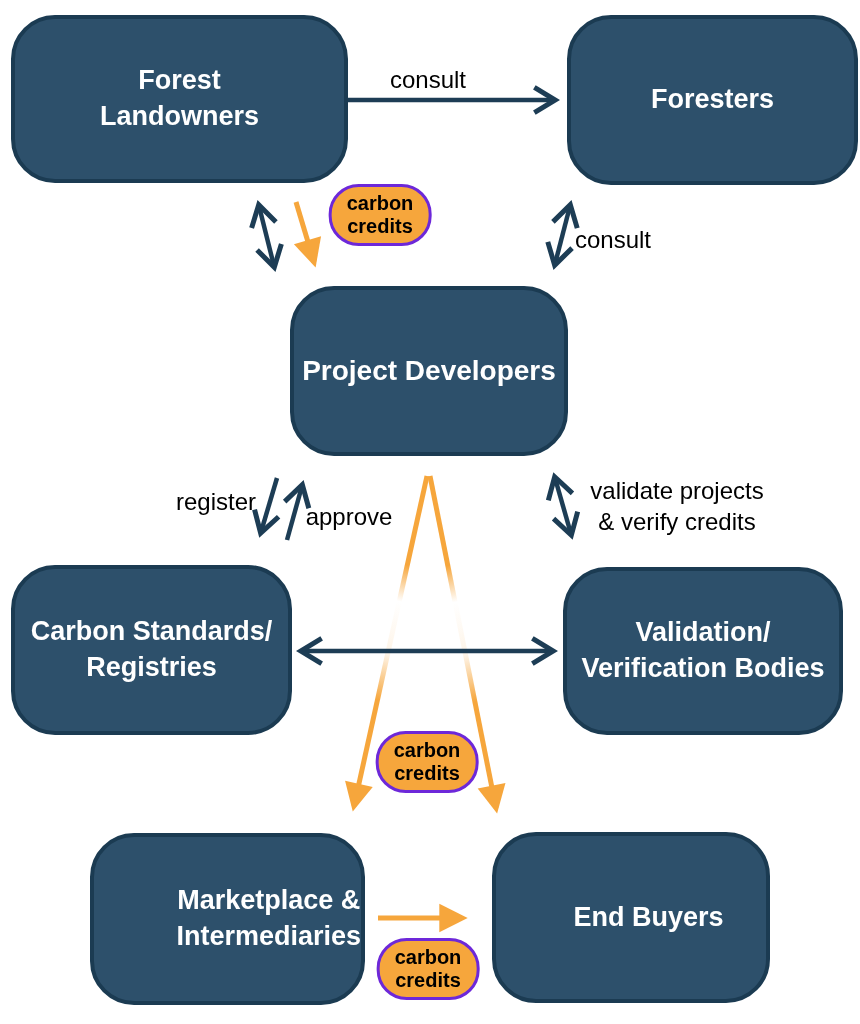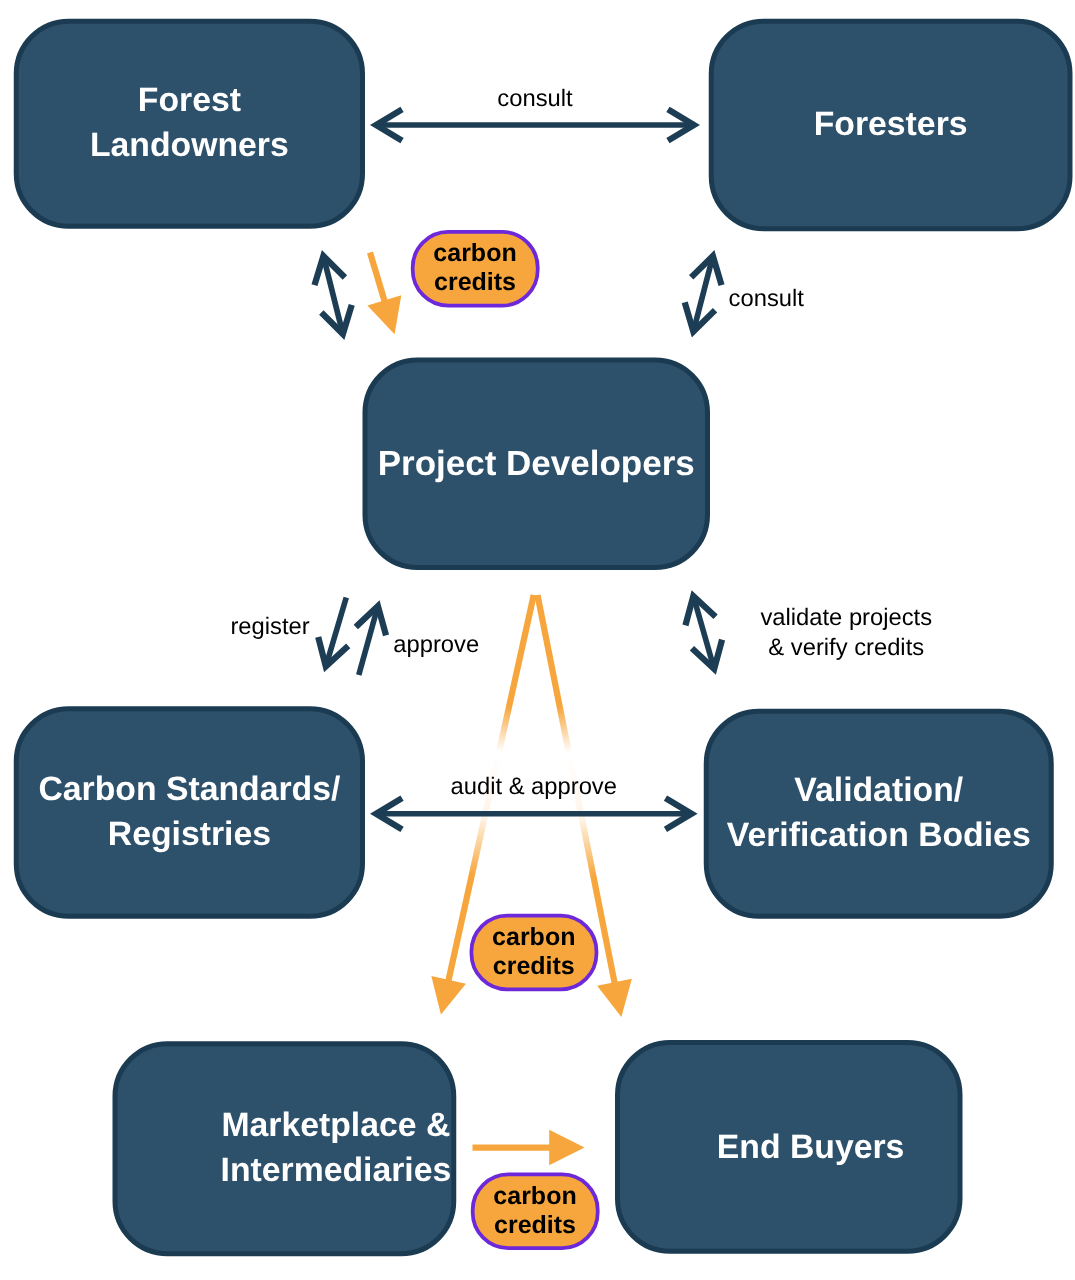--- a/index.html
+++ b/index.html
@@ -10,21 +10,21 @@
   .edges-svg{position:absolute;left:0;top:0;z-index:1;}
   .node{
     position:absolute;box-sizing:border-box;z-index:2;
     background:#2d506b;border:4px solid #1b3b52;border-radius:44px;
     color:#ffffff;font-weight:bold;font-size:27px;line-height:1.33;
     display:flex;align-items:center;justify-content:center;
     text-align:center;white-space:pre-line;
   }
   .edge-label{
     position:absolute;z-index:2;transform:translate(-50%,-50%);
-    color:#000000;font-size:19px;line-height:1.28;text-align:center;white-space:pre-line;
+    color:#000000;font-size:24px;line-height:1.28;text-align:center;white-space:pre-line;
   }
   .badge{
     position:absolute;box-sizing:border-box;z-index:3;transform:translate(-50%,-50%);
     background:#f6a63c;border:3px solid #6d28d9;border-radius:30px;
     color:#000000;font-weight:bold;font-size:20px;line-height:1.15;
     padding:5px 15px;text-align:center;white-space:pre-line;
   }
 </style>
 </head>
 <body>
@@ -64,21 +64,21 @@
 
     <path d="M302,100 L554,100" stroke="#1d3d55" stroke-width="4.5" fill="none" marker-start="url(#chev)" marker-end="url(#chev)"></path>
     <path d="M259,206 L274,266" stroke="#1d3d55" stroke-width="4.5" fill="none" marker-start="url(#chev)" marker-end="url(#chev)"></path>
     <path d="M570,206 L555,264" stroke="#1d3d55" stroke-width="4.5" fill="none" marker-start="url(#chev)" marker-end="url(#chev)"></path>
     <path d="M277,478 L261,532" stroke="#1d3d55" stroke-width="4.5" fill="none" marker-end="url(#chev)"></path>
     <path d="M287,540 L302,486" stroke="#1d3d55" stroke-width="4.5" fill="none" marker-end="url(#chev)"></path>
     <path d="M555,478 L571,534" stroke="#1d3d55" stroke-width="4.5" fill="none" marker-start="url(#chev)" marker-end="url(#chev)"></path>
     <path d="M302,651 L552,651" stroke="#1d3d55" stroke-width="4.5" fill="none" marker-start="url(#chev)" marker-end="url(#chev)"></path>
   </svg>
 
-  <div class="node" style="left:11px;top:15px;width:281px;height:168px;">
+  <div class="node" style="left:11px;top:15px;width:337px;height:168px;">
     <span>Forest
 Landowners</span>
   </div>
   <div class="node" style="left:567px;top:15px;width:291px;height:170px;">
     <span>Foresters</span>
   </div>
   <div class="node" style="left:290px;top:286px;width:278px;height:170px;font-size:28px;">
     <span>Project Developers</span>
   </div>
   <div class="node" style="left:11px;top:565px;width:281px;height:170px;">
@@ -96,21 +96,20 @@
   <div class="node" style="left:492px;top:832px;width:278px;height:171px;padding-left:35px;">
     <span>End Buyers</span>
   </div>
 
   <div class="edge-label" style="left:428px;top:80px;">consult</div>
   <div class="edge-label" style="left:613px;top:240px;">consult</div>
   <div class="edge-label" style="left:216px;top:502px;">register</div>
   <div class="edge-label" style="left:349px;top:517px;">approve</div>
   <div class="edge-label" style="left:677px;top:507px;">validate projects
 &amp; verify credits</div>
-  <div class="edge-label" style="left:427px;top:630px;">audit &amp; approve</div>
 
   <div class="badge" style="left:380px;top:215px;">carbon
 credits</div>
   <div class="badge" style="left:427px;top:762px;">carbon
 credits</div>
   <div class="badge" style="left:428px;top:969px;">carbon
 credits</div>
 
 </div>
 

